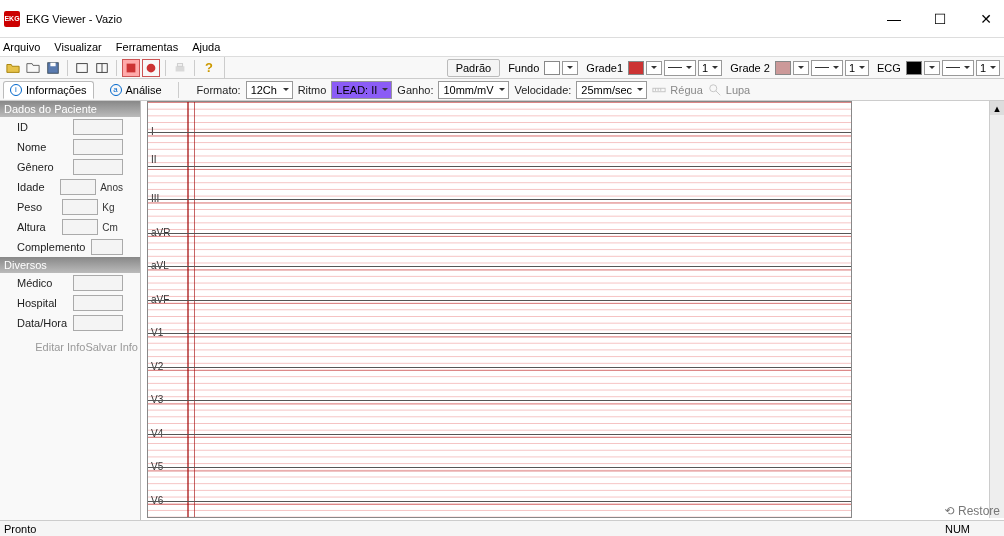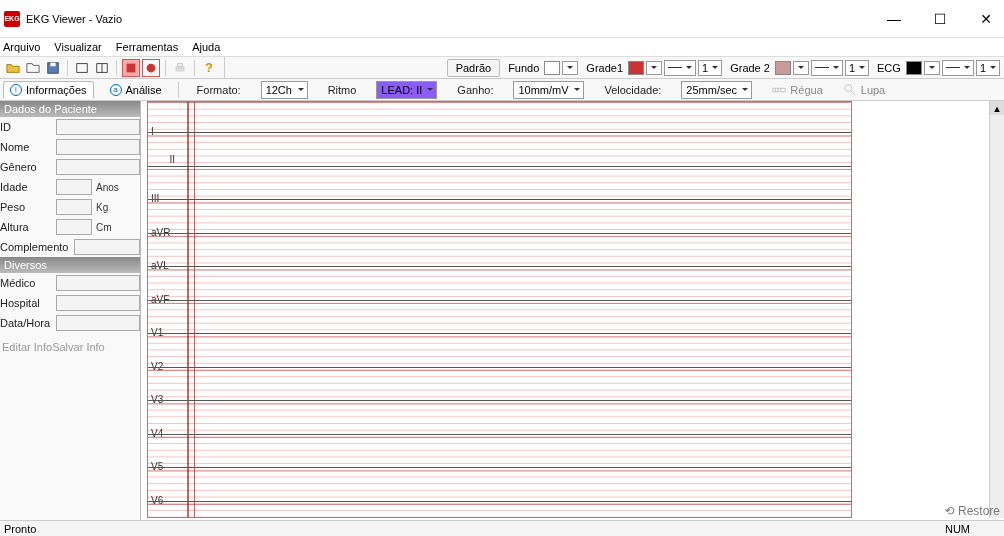--- a/index.html
+++ b/index.html
@@ -22,35 +22,35 @@
 .dd { border: 1px solid #999; background: #fff; width: 16px; height: 14px; display: inline-flex; align-items: center; justify-content: center; cursor: pointer; }
 .dd::after { content: ""; border: 3px solid transparent; border-top-color: #333; margin-top: 3px; }
 .mini-sel { border: 1px solid #999; background: #fff; height: 16px; display: inline-flex; align-items: center; padding: 0 3px; cursor: pointer; gap: 4px; }
 .mini-sel::after { content: ""; border: 3px solid transparent; border-top-color: #333; margin-top: 3px; }
 .line-sw { width: 14px; border-top: 1px solid #333; }
 .tabbar { height: 22px; display: flex; align-items: center; border-bottom: 1px solid #ccc; background: #f8f8f8; padding: 0 3px; gap: 10px; }
 .tabbar .tab { display: flex; align-items: center; gap: 4px; padding: 2px 6px; cursor: pointer; }
 .tabbar .tab.active { background: #fff; border: 1px solid #bbb; border-bottom: 1px solid #fff; border-radius: 3px 3px 0 0; }
 .circ { width: 12px; height: 12px; border-radius: 50%; border: 1.5px solid #06c; display: inline-flex; align-items: center; justify-content: center; font-size: 8px; color: #06c; }
 .tabbar .sep { width: 1px; height: 16px; background: #ccc; }
-.params { display: flex; align-items: center; gap: 20px; padding-left: 8px; }
+.params { display: flex; align-items: center; gap: 5px; padding-left: 8px; }
 .params label { color: #222; }
 .params select, .psel { border: 1px solid #999; background: #fff; height: 18px; padding: 0 14px 0 4px; font-size: 11px; appearance: none; position: relative; }
 .sel-wrap { position: relative; display: inline-block; }
 .sel-wrap::after { content: ""; position: absolute; right: 4px; top: 7px; border: 3px solid transparent; border-top-color: #333; pointer-events: none; }
 .chk { display: flex; align-items: center; gap: 4px; color: #888; }
 .chk .cb-ic { width: 14px; height: 14px; opacity: 0.5; }
 .content { display: flex; height: 435px; }
 .sidebar { width: 141px; border-right: 1px solid #bbb; background: #f9f9f9; display: flex; flex-direction: column; }
 .sidebar .section-h { background: linear-gradient(#888,#bbb); color: #fff; padding: 2px 4px; font-size: 11px; }
-.sidebar .field { display: flex; align-items: center; padding: 2px 0; gap: 4px; }
+.sidebar .field { display: flex; align-items: center; padding: 2px 17px; gap: 4px; }
 .sidebar .field label { width: 52px; color: #222; }
 .sidebar .field input { flex: 1; border: 1px solid #aaa; height: 16px; background: #f4f4f4; min-width: 0; }
 .sidebar .field .unit { width: 26px; text-align: left; color: #333; font-size: 10px; }
-.sidebar .btns { display: flex; justify-content: flex-start; padding: 8px 2px; }
+.sidebar .btns { display: flex; justify-content: flex-end; padding: 8px 2px; }
 .sidebar .btns span { color: #999; cursor: pointer; }
 .ekg-area { flex: 1; position: relative; background: #fff; overflow: hidden; }
 .ekg-grid { position: absolute; left: 6px; top: 0; width: 705px; height: 417px;
   background-image:
     linear-gradient(#d88 0.5px, transparent 0.5px),
     linear-gradient(90deg, #d88 0.5px, transparent 0.5px),
     linear-gradient(#f5c2c2 0.5px, transparent 0.5px),
     linear-gradient(90deg, #f5c2c2 0.5px, transparent 0.5px);
   background-size: 40px 33.5px, 40px 33.5px, 8px 6.7px, 8px 6.7px;
   border: 1px solid #888;
@@ -266,21 +266,21 @@
       <span>Salvar Info</span>
     </div>
   </div>
 
   <div class="ekg-area">
     <div class="ekg-grid" id="ekg-grid">
       <div class="lead-curs"></div>
       <div class="lead-curs thin"></div>
     <div class="lead-lbl" style="top: 24px;">I</div>
         <div class="lead-line" style="top: 30px;"></div>
-        <div class="lead-lbl" style="top: 52px; text-align: right;">II</div>
+        <div class="lead-lbl" style="top: 52px;">II</div>
         <div class="lead-line" style="top: 63.5px;"></div>
         <div class="lead-lbl" style="top: 91px;">III</div>
         <div class="lead-line" style="top: 97px;"></div>
         <div class="lead-lbl" style="top: 124.5px;">aVR</div>
         <div class="lead-line" style="top: 130.5px;"></div>
         <div class="lead-lbl" style="top: 158px;">aVL</div>
         <div class="lead-line" style="top: 164px;"></div>
         <div class="lead-lbl" style="top: 191.5px;">aVF</div>
         <div class="lead-line" style="top: 197.5px;"></div>
         <div class="lead-lbl" style="top: 225px;">V1</div>

